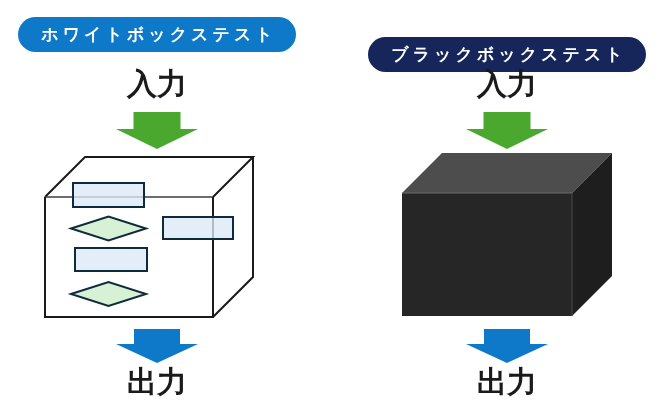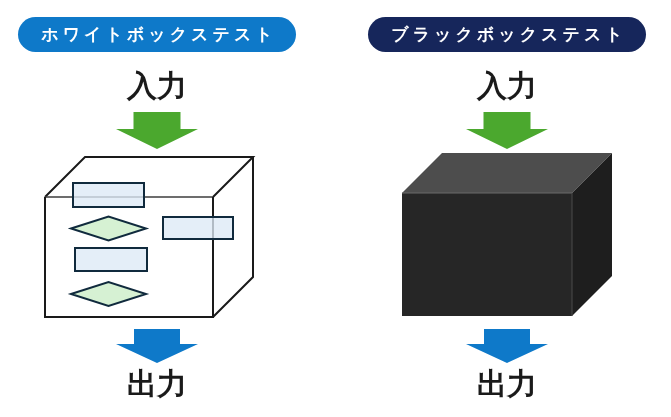--- a/index.html
+++ b/index.html
@@ -1,28 +1,28 @@
 <!DOCTYPE html>
 <html style="--badge_blue: #0e79c9; --badge_navy: #16265b; --badge_text: #ffffff; --arrow_green: #4ba82e; --arrow_blue: #0e79c9; --text_dark: #1a1a1a; --wire_stroke: #1a1a1a; --shape_rect_fill: #dce9f6; --shape_diamond_fill: #cdeec9; --shape_stroke: #102a3d; --cube_front: #262626; --cube_top: #4d4d4d; --cube_right: #1e1e1e; --cube_edge_top: #6a6a6a; --cube_edge_side: #4a4a4a;"><head>
 <meta charset="utf-8">
 <style>
   html,body{margin:0;padding:0;background:#fff;}
   .canvas{
     position:relative;width:671px;height:417px;background:#fff;overflow:hidden;
-    font-family:Liberation Sans, sans-serif;
+    font-family:Liberation Mono, monospace;
   }
   .panel{position:absolute;top:0;left:0;width:100%;height:100%;pointer-events:none;}
   .badge{
     position:absolute;top:17px;width:278px;height:35px;border-radius:18px;
     display:flex;align-items:center;justify-content:center;
     color:var(--badge_text);font-weight:bold;font-size:17px;letter-spacing:4px;
     text-indent:4px;white-space:nowrap;
   }
   .badge-left{left:18px;background:var(--badge_blue);}
-  .badge-right{left:368px;background:var(--badge_navy);}
+  .badge-right{left:368px;background:var(--badge_navy);margin-top:20px;}
   .io-label{
     position:absolute;width:160px;text-align:center;
     font-size:30px;font-weight:bold;color:var(--text_dark);line-height:1;
   }
   .arrow-svg{position:absolute;display:block;}
   .cube-svg{position:absolute;display:block;}
   .wire-edge{stroke:var(--wire_stroke);stroke-width:2;fill:none;stroke-linejoin:miter;}
   .wire-edge-light{stroke:#3d3d3d;stroke-width:1.6;fill:none;}
   .flow-rect{fill:var(--shape_rect_fill);fill-opacity:.78;stroke:var(--shape_stroke);stroke-width:2;}
   .flow-diamond{fill:var(--shape_diamond_fill);fill-opacity:.82;stroke:var(--shape_stroke);stroke-width:2;}

